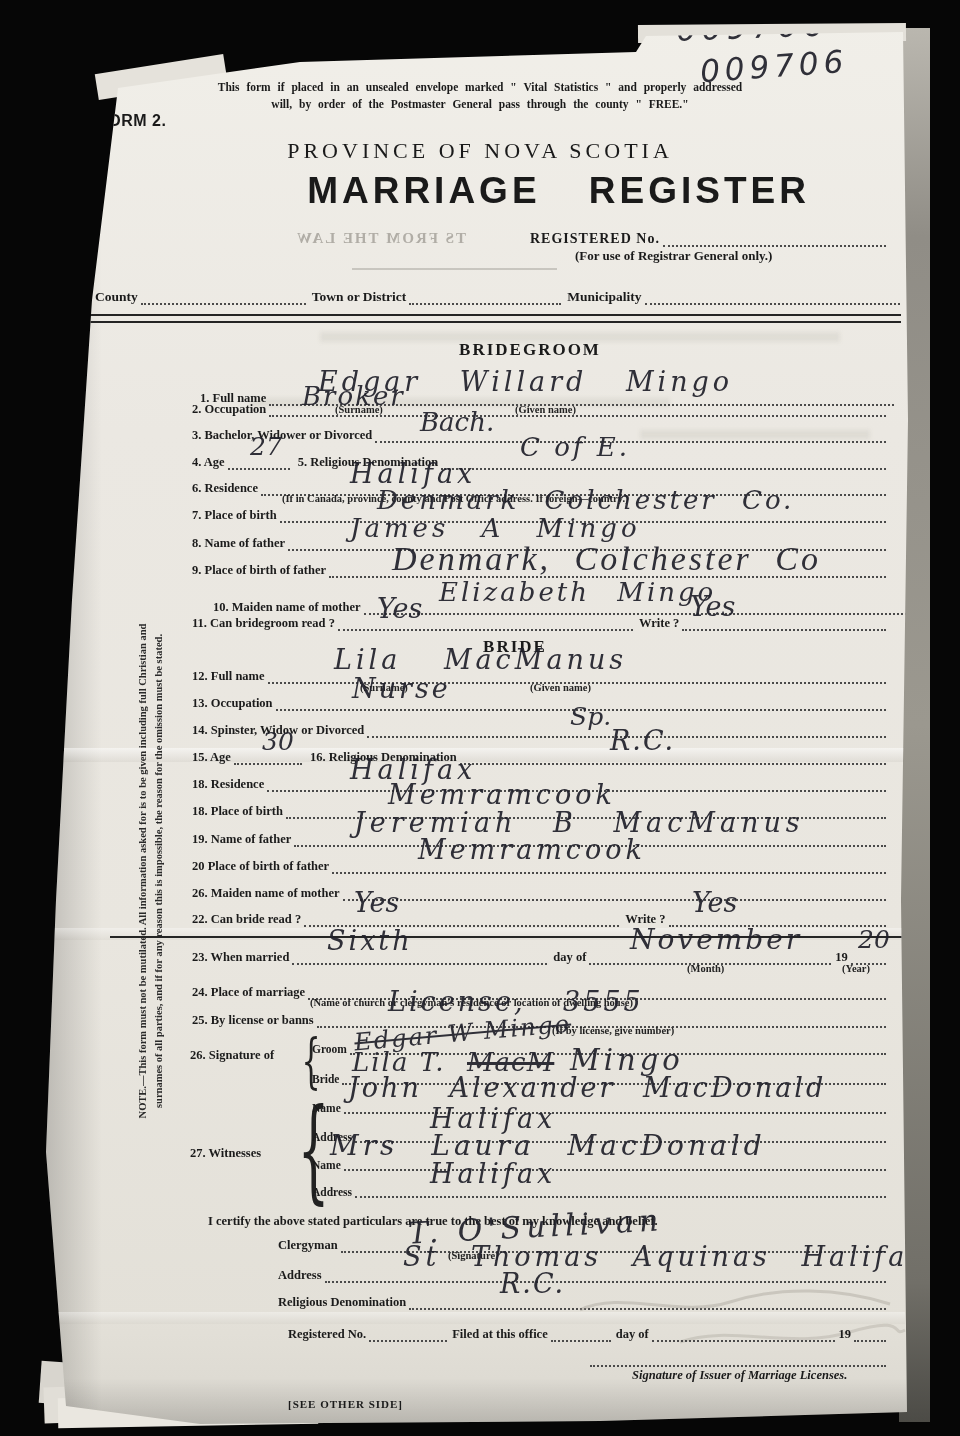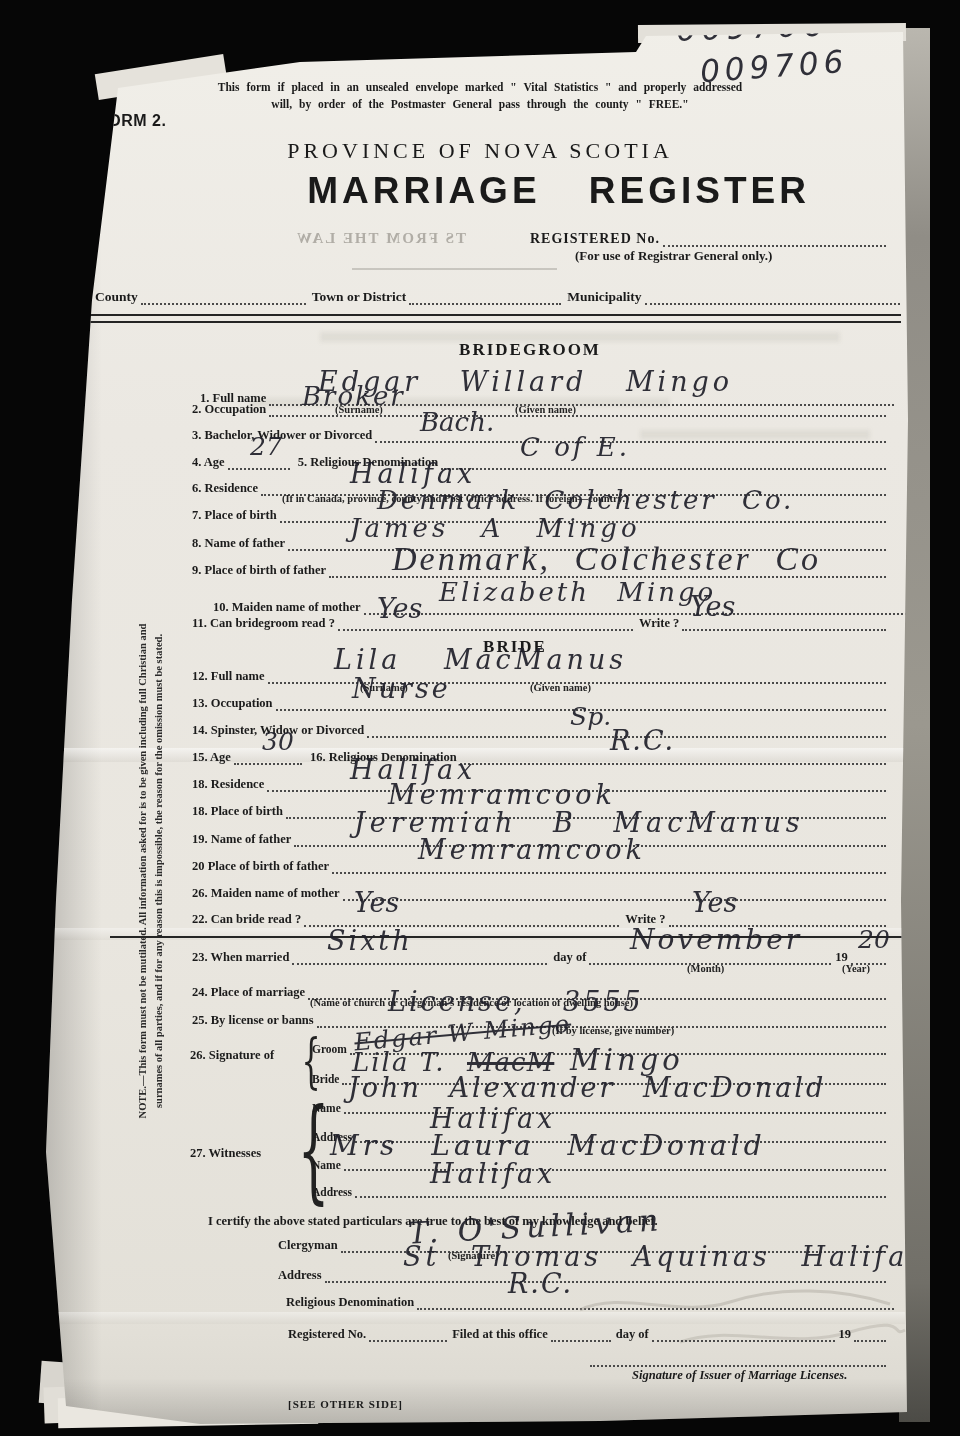--- a/index.html
+++ b/index.html
@@ -294,21 +294,21 @@
       <span class="lbl">Clergyman</span>
       <span class="dots"></span>
       <span class="hw" style="left:130px;top:-26px;font-size:30px;letter-spacing:5px;transform:rotate(-3deg);">T. O'Sullivan</span>
       <span class="sub" style="left:170px;top:15px;">(Signature)</span>
     </div>
     <div class="row" style="left:278px;top:1265px;width:608px;">
       <span class="lbl">Address</span>
       <span class="dots"></span>
       <span class="hw" style="left:125px;top:-24px;font-size:27px;letter-spacing:4px;word-spacing:18px;">St Thomas Aquinas Halifax</span>
     </div>
-    <div class="row" style="left:278px;top:1292px;width:608px;margin-left:8px;">
+    <div class="row" style="left:278px;top:1292px;width:608px;">
       <span class="lbl">Religious Denomination</span>
       <span class="dots"></span>
       <span class="hw" style="left:222px;top:-24px;font-size:27px;letter-spacing:2px;">R.C.</span>
     </div>
 
     <svg style="position:absolute;left:560px;top:1280px;opacity:.35;" width="350" height="90" viewBox="0 0 350 90">
       <path d="M20 30 C 60 10, 120 38, 170 22 S 280 8, 330 24" stroke="#9a968c" stroke-width="3" fill="none"></path>
       <path d="M120 62 C 170 44, 230 70, 290 52 S 330 58, 345 50" stroke="#a5a197" stroke-width="3" fill="none"></path>
     </svg>
 

